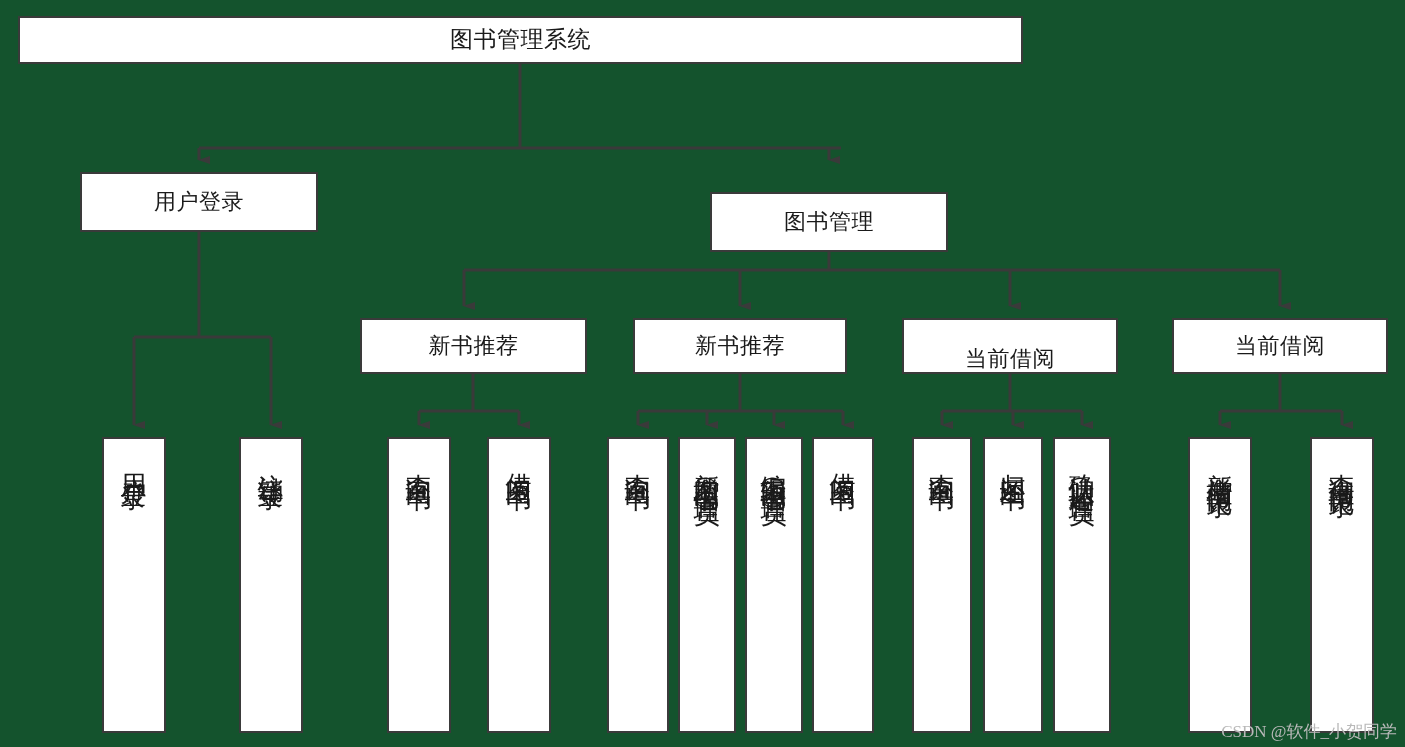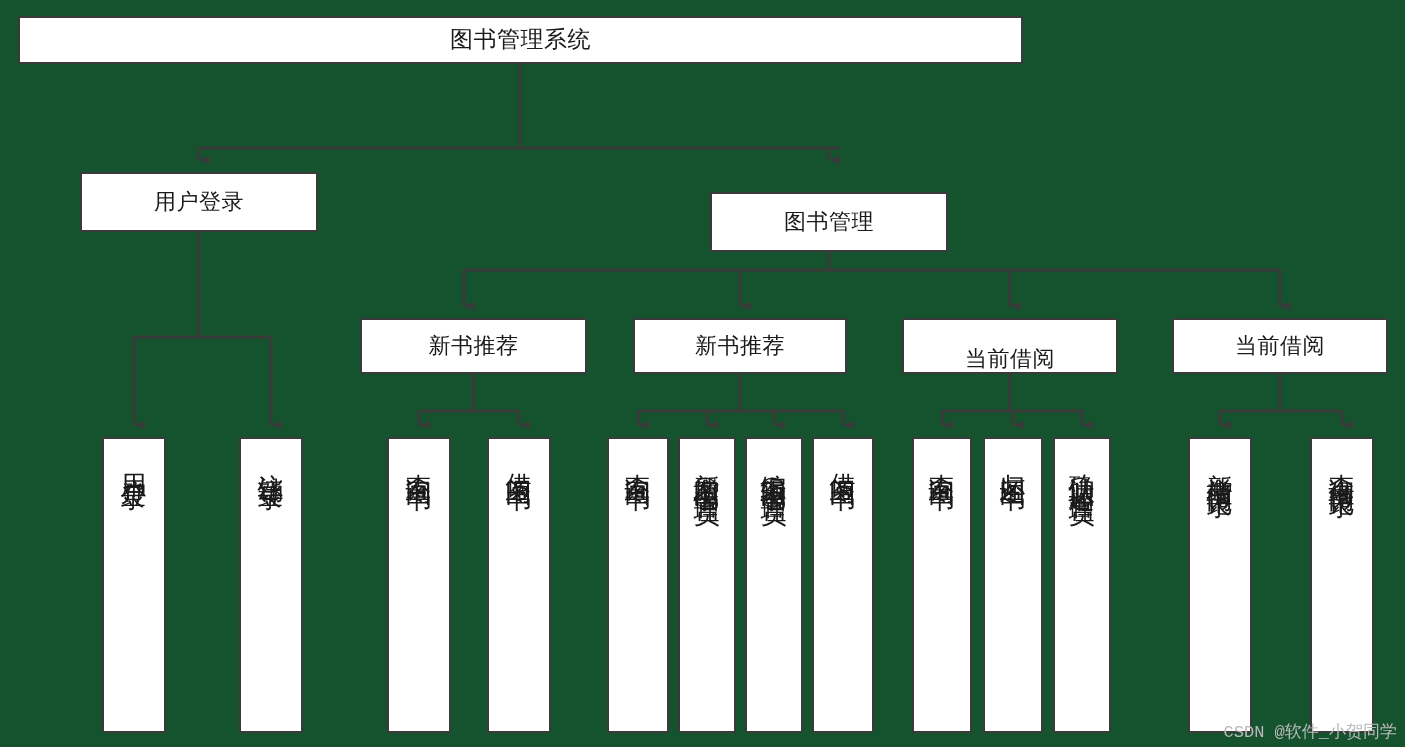--- a/index.html
+++ b/index.html
@@ -65,21 +65,21 @@
     white-space: nowrap;
   }
   .watermark {
     position: absolute;
     right: 8px;
     bottom: 4px;
     font-size: 17px;
     color: #b9b9b9;
     z-index: 5;
     white-space: nowrap;
-    font-family: Liberation Mono, monospace;
+    font-family: Liberation Serif, serif;
   }
 </style>
 </head>
 <body>
 
 <div id="canvas">
 
   <svg id="edges" viewBox="0 0 1405 747" xmlns="http://www.w3.org/2000/svg">
     <defs>
       <marker id="arw" markerWidth="10" markerHeight="12" refX="4" refY="11" orient="auto" markerUnits="userSpaceOnUse">

